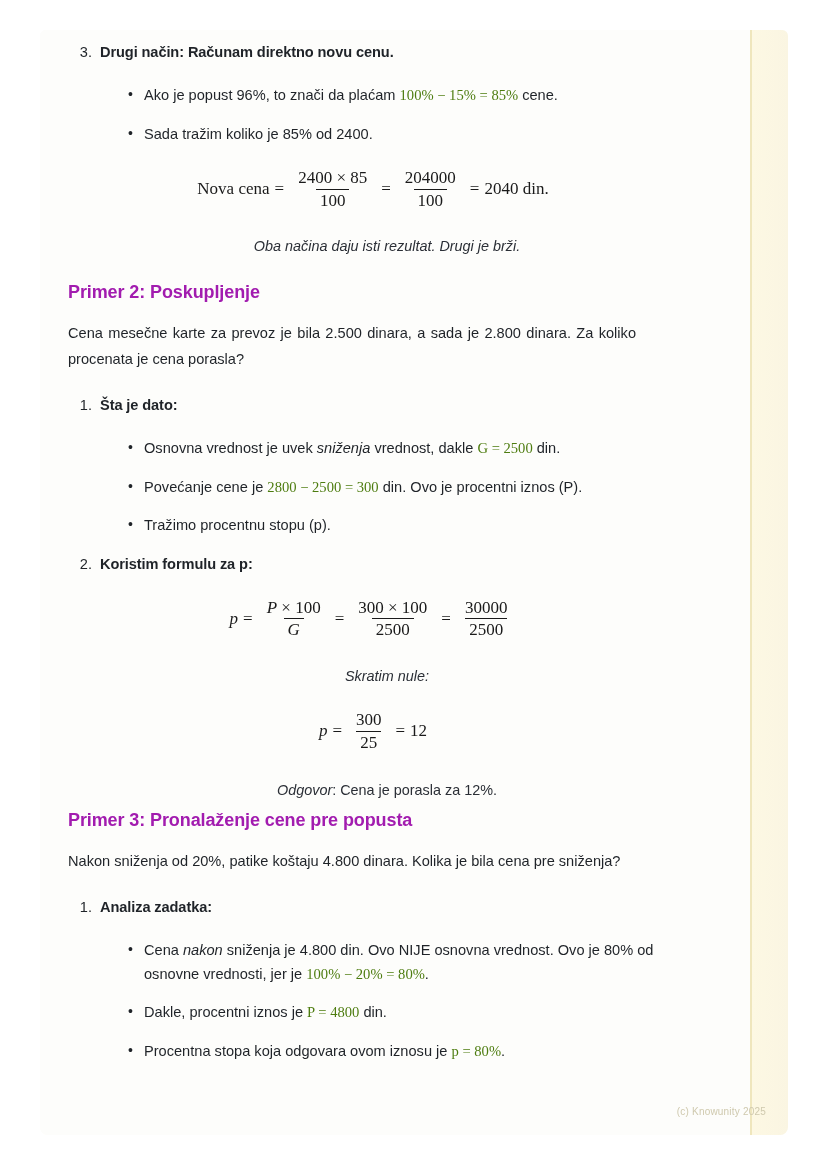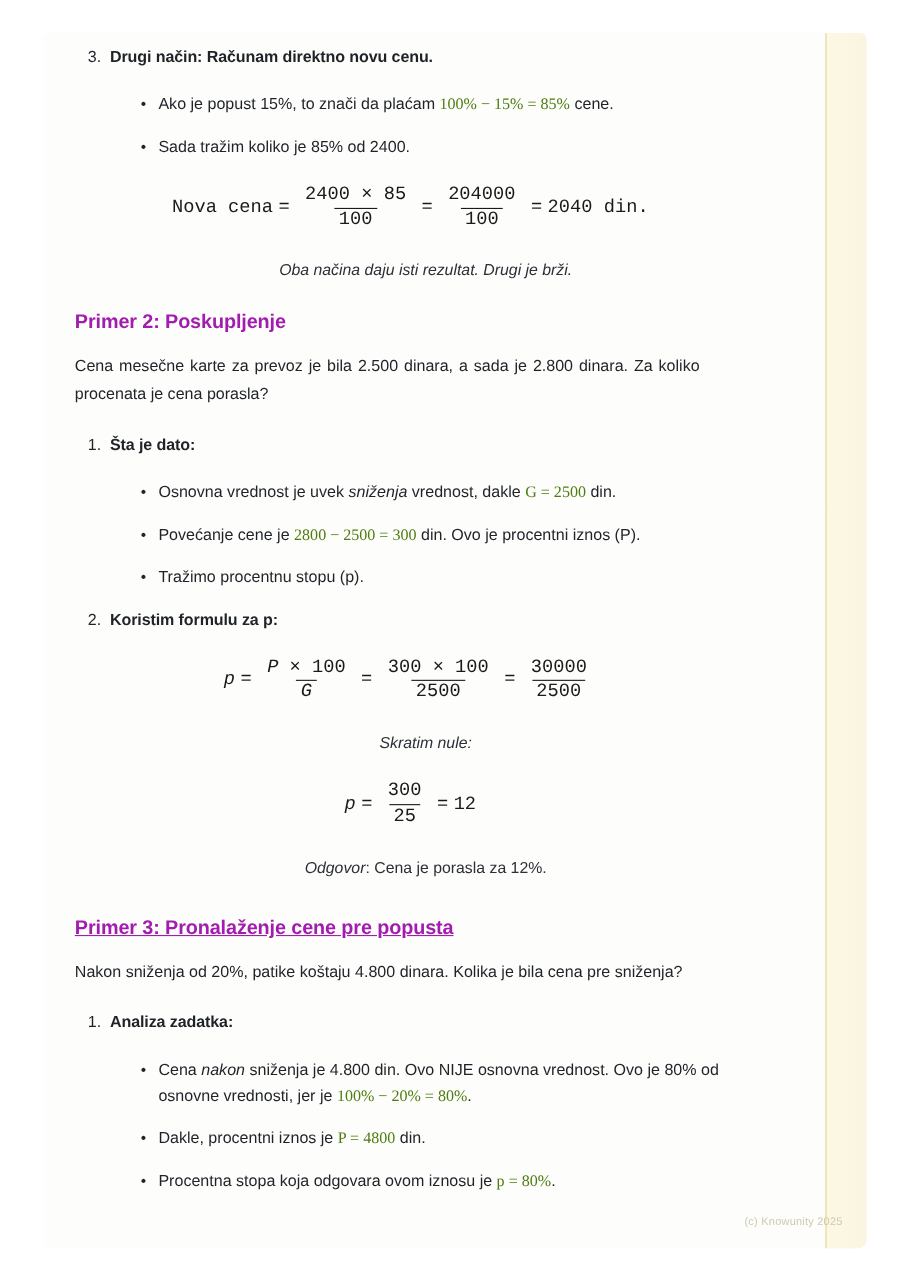--- a/index.html
+++ b/index.html
@@ -128,21 +128,20 @@
     text-align: center;
     font-family: "Liberation Serif", "DejaVu Serif", serif;
     font-size: 17px;
     color: #1a1a1a;
   }
   .mrow {
     display: inline-flex;
     align-items: center;
     justify-content: center;
     white-space: nowrap;
-    font-family: Liberation Mono, monospace;
   }
   .frac {
     display: inline-flex;
     flex-direction: column;
     align-items: center;
     vertical-align: middle;
     margin: 0 5px;
   }
   .frac .nume { padding: 0 4px 1px 4px; line-height: 1.15; }
   .frac .deno { padding: 1px 4px 0 4px; line-height: 1.15; border-top: 1.1px solid #1a1a1a; }
@@ -167,21 +166,21 @@
   <div class="edge-strip"></div>
 
   <div class="content">
 
     <div class="num-item" style="margin-top:12px;">
       <span class="num">3.</span>
       <span class="num-text">Drugi način: Računam direktno novu cenu.</span>
     </div>
 
     <ul class="bullets bl-1">
-      <li><span>Ako je popust 15%, to znači da plaćam </span><span class="math">100% − 15% = 85%</span><span> cene.</span></li>
+      <li><span>Ako je popust 96%, to znači da plaćam </span><span class="math">100% − 15% = 85%</span><span> cene.</span></li>
       <li>Sada tražim koliko je 85% od 2400.</li>
     </ul>
 
     <div class="math-block" style="margin-top:22px;">
       <span class="mrow">
         <span>Nova cena</span>
         <span class="op">=</span>
         <span class="frac">
           <span class="nume"><span>2400</span> <span>×</span> <span>85</span></span>
           <span class="deno">100</span>
@@ -249,21 +248,21 @@
           <span class="nume">300</span>
           <span class="deno">25</span>
         </span>
         <span class="op">=</span>
         <span>12</span>
       </span>
     </div>
 
     <div class="note" style="margin-top:30px; font-style:normal;"><span class="ans-label">Odgovor</span><span>: Cena je porasla za 12%.</span></div>
 
-    <div class="section-head" style="margin-top:35px;text-decoration:underline;">Primer 3: Pronalaženje cene pre popusta</div>
+    <div class="section-head" style="margin-top:12px;">Primer 3: Pronalaženje cene pre popusta</div>
 
     <p class="para" style="margin-top:18px; width:568px;">Nakon sniženja od 20%, patike koštaju 4.800 dinara. Kolika je bila cena pre sniženja?</p>
 
     <div class="num-item" style="margin-top:22px;">
       <span class="num">1.</span>
       <span class="num-text">Analiza zadatka:</span>
     </div>
 
     <ul class="bullets bl-3">
       <li><span>Cena </span><em>nakon</em><span> sniženja je 4.800 din. Ovo NIJE osnovna vrednost. Ovo je 80% od osnovne vrednosti, jer je </span><span class="math">100% − 20% = 80%</span><span>.</span></li>

